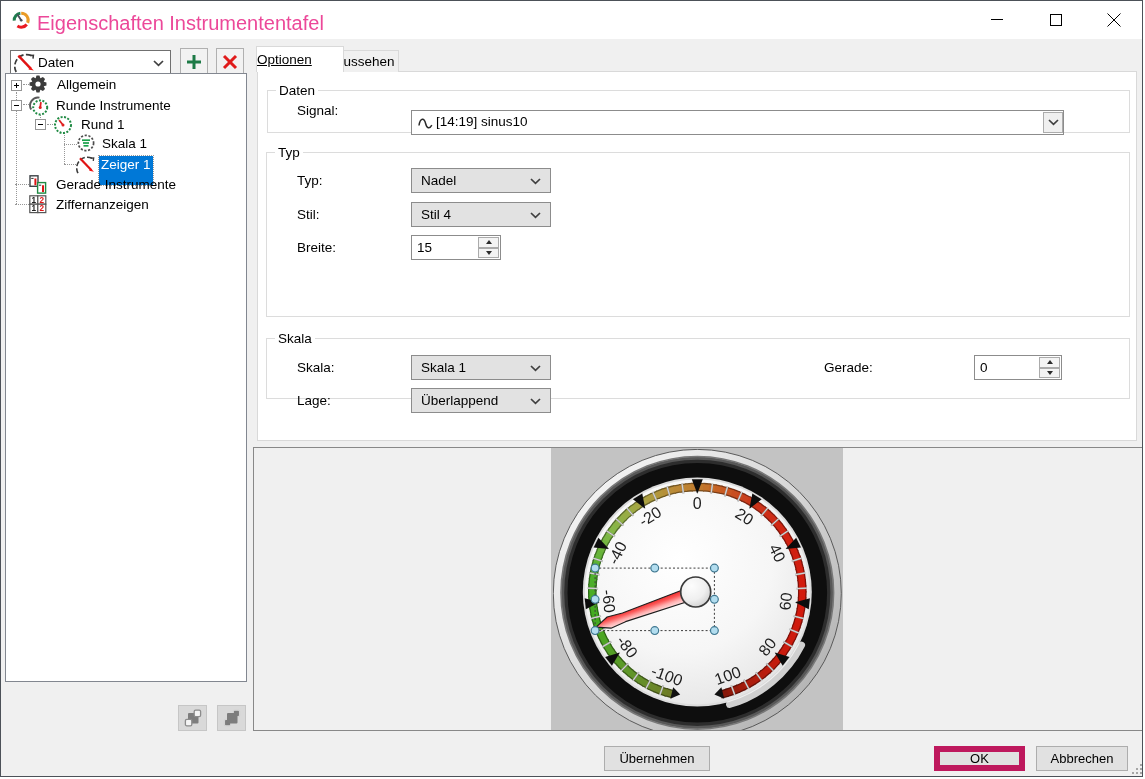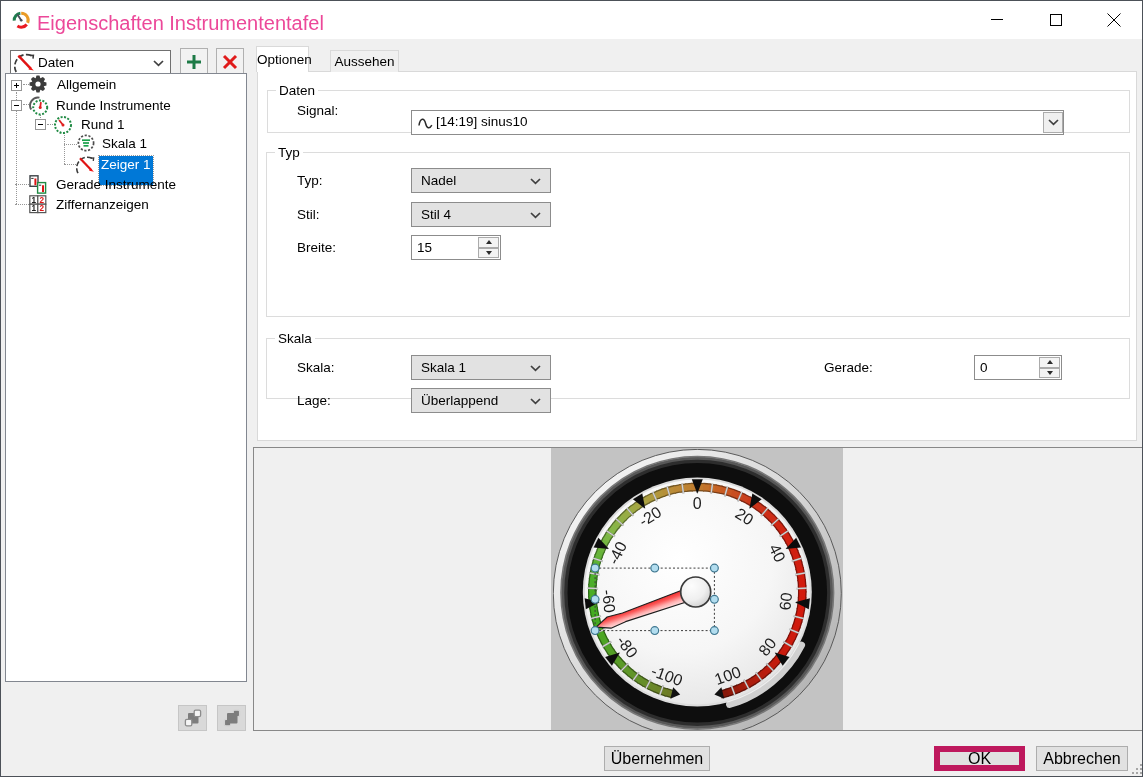--- a/index.html
+++ b/index.html
@@ -13,36 +13,36 @@
 .ebox .eh { position:absolute; left:2px; top:4px; width:5px; height:1px; background:#000; }
 .ebox .ev { position:absolute; left:4px; top:2px; width:1px; height:5px; background:#000; }
 .ticon { position:absolute; width:20px; height:20px; }
 .ttext { position:absolute; font-size:13.5px; color:#000; line-height:20px; height:20px; padding:0 2px; white-space:nowrap; }
 .ttext.sel { background:#0078d7; color:#fff; outline:1px dotted #9a9a9a; }
 .dotv { position:absolute; width:1px; border-left:1px dotted #979797; }
 .doth { position:absolute; height:1px; border-top:1px dotted #979797; }
 .combo-top { position:absolute; left:10px; top:50px; width:161px; height:24px; background:#fff; border:1px solid #707070; }
 .sqbtn { position:absolute; width:28px; height:28px; background:#f2f2f2; border:1px solid #b0b0b0; display:flex; align-items:center; justify-content:center; }
 .tabpage { position:absolute; left:257px; top:71px; width:880px; height:370px; background:#fff; border:1px solid #d9d9d9; }
-.tab-active { position:absolute; left:256px; top:46px; width:53px; height:26px; background:#fff; border:1px solid #d9d9d9; border-bottom:none; z-index:3; text-align:center; line-height:26px; font-size:13.5px; }
+.tab-active { position:absolute; left:256px; top:46px; width:88px; height:26px; background:#fff; border:1px solid #d9d9d9; border-bottom:none; z-index:3; text-align:left; line-height:26px; font-size:13.5px;text-decoration:underline; }
 .tab-inactive { position:absolute; left:330px; top:50px; width:69px; height:22px; background:#f0f0f0; border:1px solid #d9d9d9; border-bottom:none; z-index:2; text-align:center; line-height:21px; font-size:13.5px; }
 .group { position:absolute; border:1px solid #dcdcdc; }
 .grouplab { position:absolute; top:-9px; left:8px; background:#fff; padding:0 3px; font-size:13.5px; line-height:17px; color:#000; }
 .lab { position:absolute; font-size:13.5px; color:#000; white-space:nowrap; }
 .combo-gray { position:absolute; width:140px; height:25px; background:#e2e2e2; border:1px solid #8c8c8c; font-size:13.5px; line-height:23px; padding-left:9px; color:#000; }
 .combo-gray .ar { position:absolute; right:9px; top:9px; }
 .combo-white { position:absolute; background:#fff; border:1px solid #8c8c8c; font-size:13.5px; color:#000; }
 .spin { position:absolute; width:90px; height:25px; background:#fff; border:1px solid #8c8c8c; font-size:13.5px; line-height:23px; padding-left:5px; }
 .spinbtns { position:absolute; top:1px; width:21px; height:21px; }
 .sb { position:absolute; left:0; width:21px; height:10.5px; background:#f4f4f4; border:1px solid #ababab; display:flex; align-items:center; justify-content:center; }
 .tri-up { width:0; height:0; border-left:3.5px solid transparent; border-right:3.5px solid transparent; border-bottom:4px solid #2b2b2b; }
 .tri-dn { width:0; height:0; border-left:3.5px solid transparent; border-right:3.5px solid transparent; border-top:4px solid #2b2b2b; }
 .preview { position:absolute; left:253px; top:447px; width:890px; height:284px; background:#f0f0f0; border:1px solid #888888; overflow:hidden; }
 .strip { position:absolute; left:297px; top:0; width:292px; height:284px; background:#c3c3c3; }
-.btn { position:absolute; height:25px; background:#e1e1e1; border:1px solid #adadad; font-size:16px; text-align:center; color:#000; display:flex; align-items:center; justify-content:center; }
+.btn { position:absolute; height:25px; background:#e1e1e1; border:1px solid #adadad; font-size:13px; text-align:center; color:#000; display:flex; align-items:center; justify-content:center; }
 .btn.def { border:6px solid #be185d;text-align:right; }
 </style></head>
 <body>
 <div class="win">
   <div class="titlebar">
     <div class="abs" style="left:11px;top:10px">
         <svg width="20" height="20" viewBox="0 0 20 20">
           <path d="M3.21,10.57 A7.0,7.0 0 0 1 9.35,3.25" fill="none" stroke="#1e7d4e" stroke-width="3.0"></path>
           <path d="M10.20,3.20 A7.0,7.0 0 0 1 16.69,12.82" fill="none" stroke="#e99b27" stroke-width="3.0"></path>
           <path d="M15.72,14.51 A7.0,7.0 0 0 1 6.39,16.07" fill="none" stroke="#e91921" stroke-width="3.0"></path>

